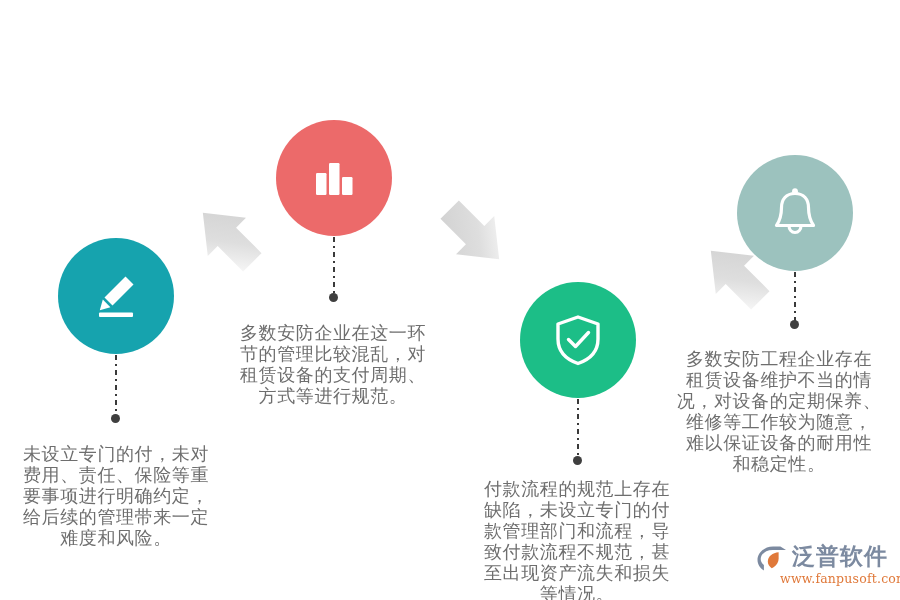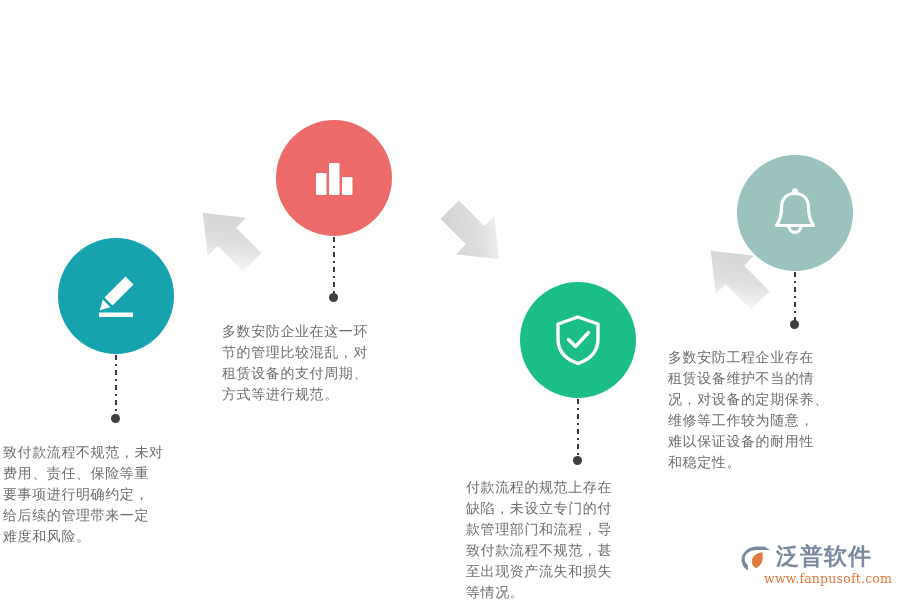--- a/index.html
+++ b/index.html
@@ -32,32 +32,32 @@
   }
   .enddot {
     position:absolute;
     width:9px; height:9px;
     border-radius:50%;
     background:#3f3f3f;
   }
 
   .caption {
     position:absolute;
+    text-align:center;
     color:#6e6e6e;
-    font-size:14px;
+    font-size:18px;
     line-height:21px;
     letter-spacing:0.6px;
     white-space:pre-line;
-    font-family:Liberation Mono, monospace;
   }
 
   .arrow { position:absolute; }
 
   
-  #logo { position:absolute; left:740px; top:543px; width:140px; height:50px; }
+  #logo { position:absolute; left:756px; top:543px; width:140px; height:50px; }
   #logo .mark { position:absolute; left:0; top:2px; }
   #logo .brand {
     position:absolute; left:36px; top:0px;
     font-size:23px; font-weight:bold; color:#7c8aa0;
     letter-spacing:1px; line-height:27px;
   }
   #logo .url {
     position:absolute; left:24px; top:28px;
     font-size:12.5px; color:#e0793a; letter-spacing:0.2px;
     font-family:"DejaVu Serif","Liberation Serif",serif;
@@ -120,21 +120,21 @@
           <g fill="#ffffff">
             <path d="M38.5 9.5 L46.5 17.5 L25.5 38.5 L17.5 30.5 Z"></path>
             <path d="M15.8 32.6 L23.4 40.2 L12.8 43.2 Z"></path>
             <rect x="12" y="45.5" width="34" height="4.6" rx="1"></rect>
           </g>
         </svg>
       </span>
     </div>
     <div class="connector" style="left:115px; top:355px; height:61px;"></div>
     <div class="enddot" style="left:111px; top:414px;"></div>
-    <div class="caption" style="left:3px; top:443px; width:226px;">致付款流程不规范，未对
+    <div class="caption" style="left:3px; top:443px; width:226px;">未设立专门的付，未对
 费用、责任、保险等重
 要事项进行明确约定，
 给后续的管理带来一定
 难度和风险。</div>
   </div>
 
   <div class="node">
     <div class="circle" style="left:276px; top:120px; width:116px; height:116px; background:#ec6a6a;">
       <span>
         <svg width="52" height="52" viewBox="0 0 52 52">

